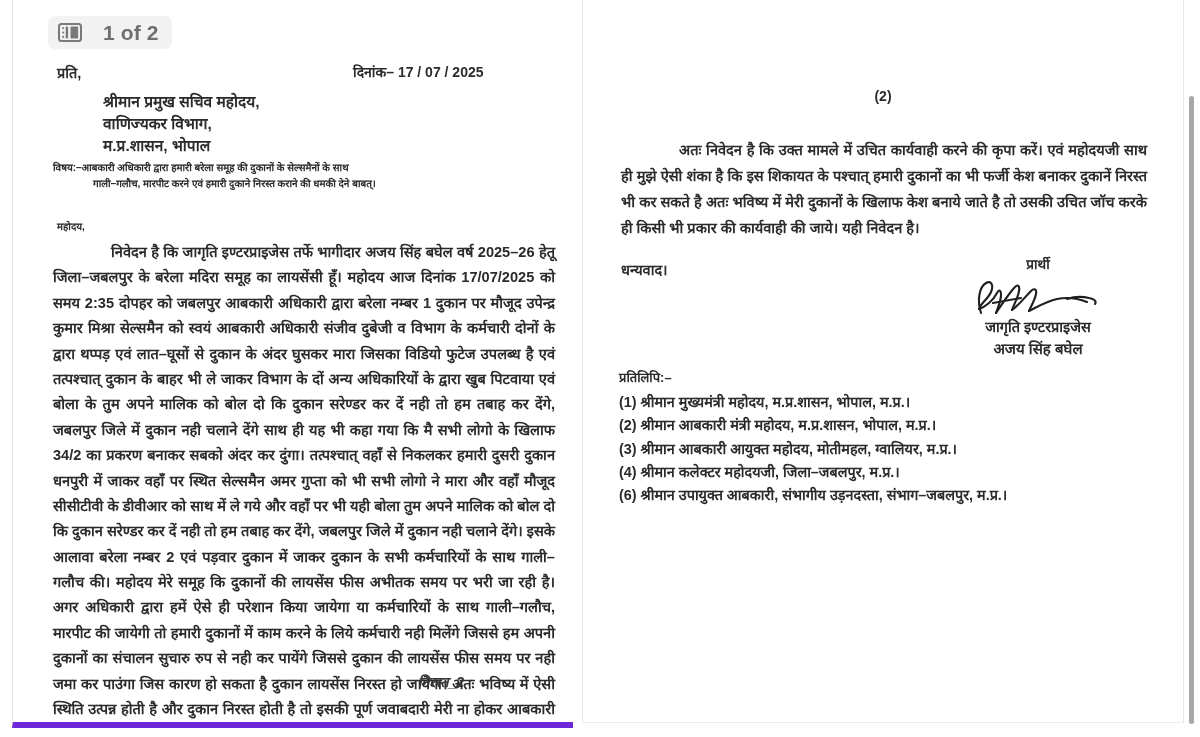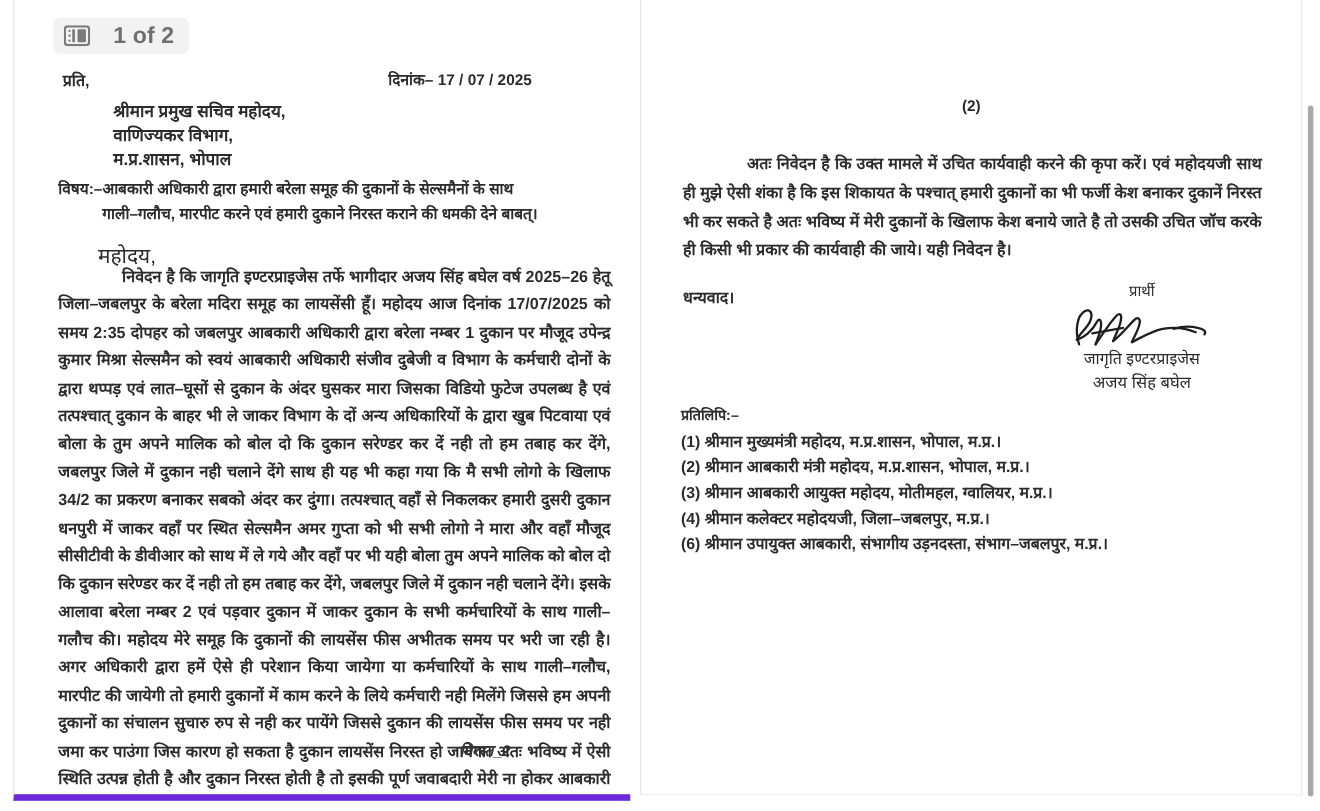--- a/index.html
+++ b/index.html
@@ -106,35 +106,34 @@
     font-size: 15.5px;
     font-weight: bold;
     line-height: 1.42;
     white-space: pre-line;
   }
   .p1-subject {
     position: absolute;
     left: 40px;
     top: 160px;
     width: 500px;
-    font-size: 14px;
+    font-size: 10px;
     font-weight: bold;
     line-height: 1.62;
     text-align: justify;
     text-justify: inter-word;
   }
   .p1-subject .sub-l2 { display: block; padding-left: 40px; }
 
   .p1-salute {
     position: absolute;
     left: 44px;
     top: 219px;
-    font-size: 19px;
-    font-weight: normal;
-    margin-left: 32px;
+    font-size: 10px;
+    font-weight: bold;
   }
   .p1-body {
     position: absolute;
     left: 40px;
     top: 240px;
     width: 502px;
     font-size: 14.6px;
     font-weight: bold;
     line-height: 1.74;
     text-align: justify;
@@ -181,21 +180,21 @@
     font-size: 14.5px;
     font-weight: bold;
   }
   .p2-sign-block {
     position: absolute;
     left: 330px;
     top: 255px;
     width: 250px;
     text-align: center;
     font-size: 14px;
-    font-weight: normal;
+    font-weight: bold;
     line-height: 1.45;
   }
   .p2-sign-block .prarthi { font-size: 13.5px; }
   .p2-sign-block .sig-svg {
     display: block;
     margin: -2px auto 0;
   }
   .p2-sign-block .firm { font-size: 14.5px; margin-top: -4px; }
   .p2-sign-block .person { font-size: 15px; }
   .p2-sign-block .lic { font-size: 13.8px; }

